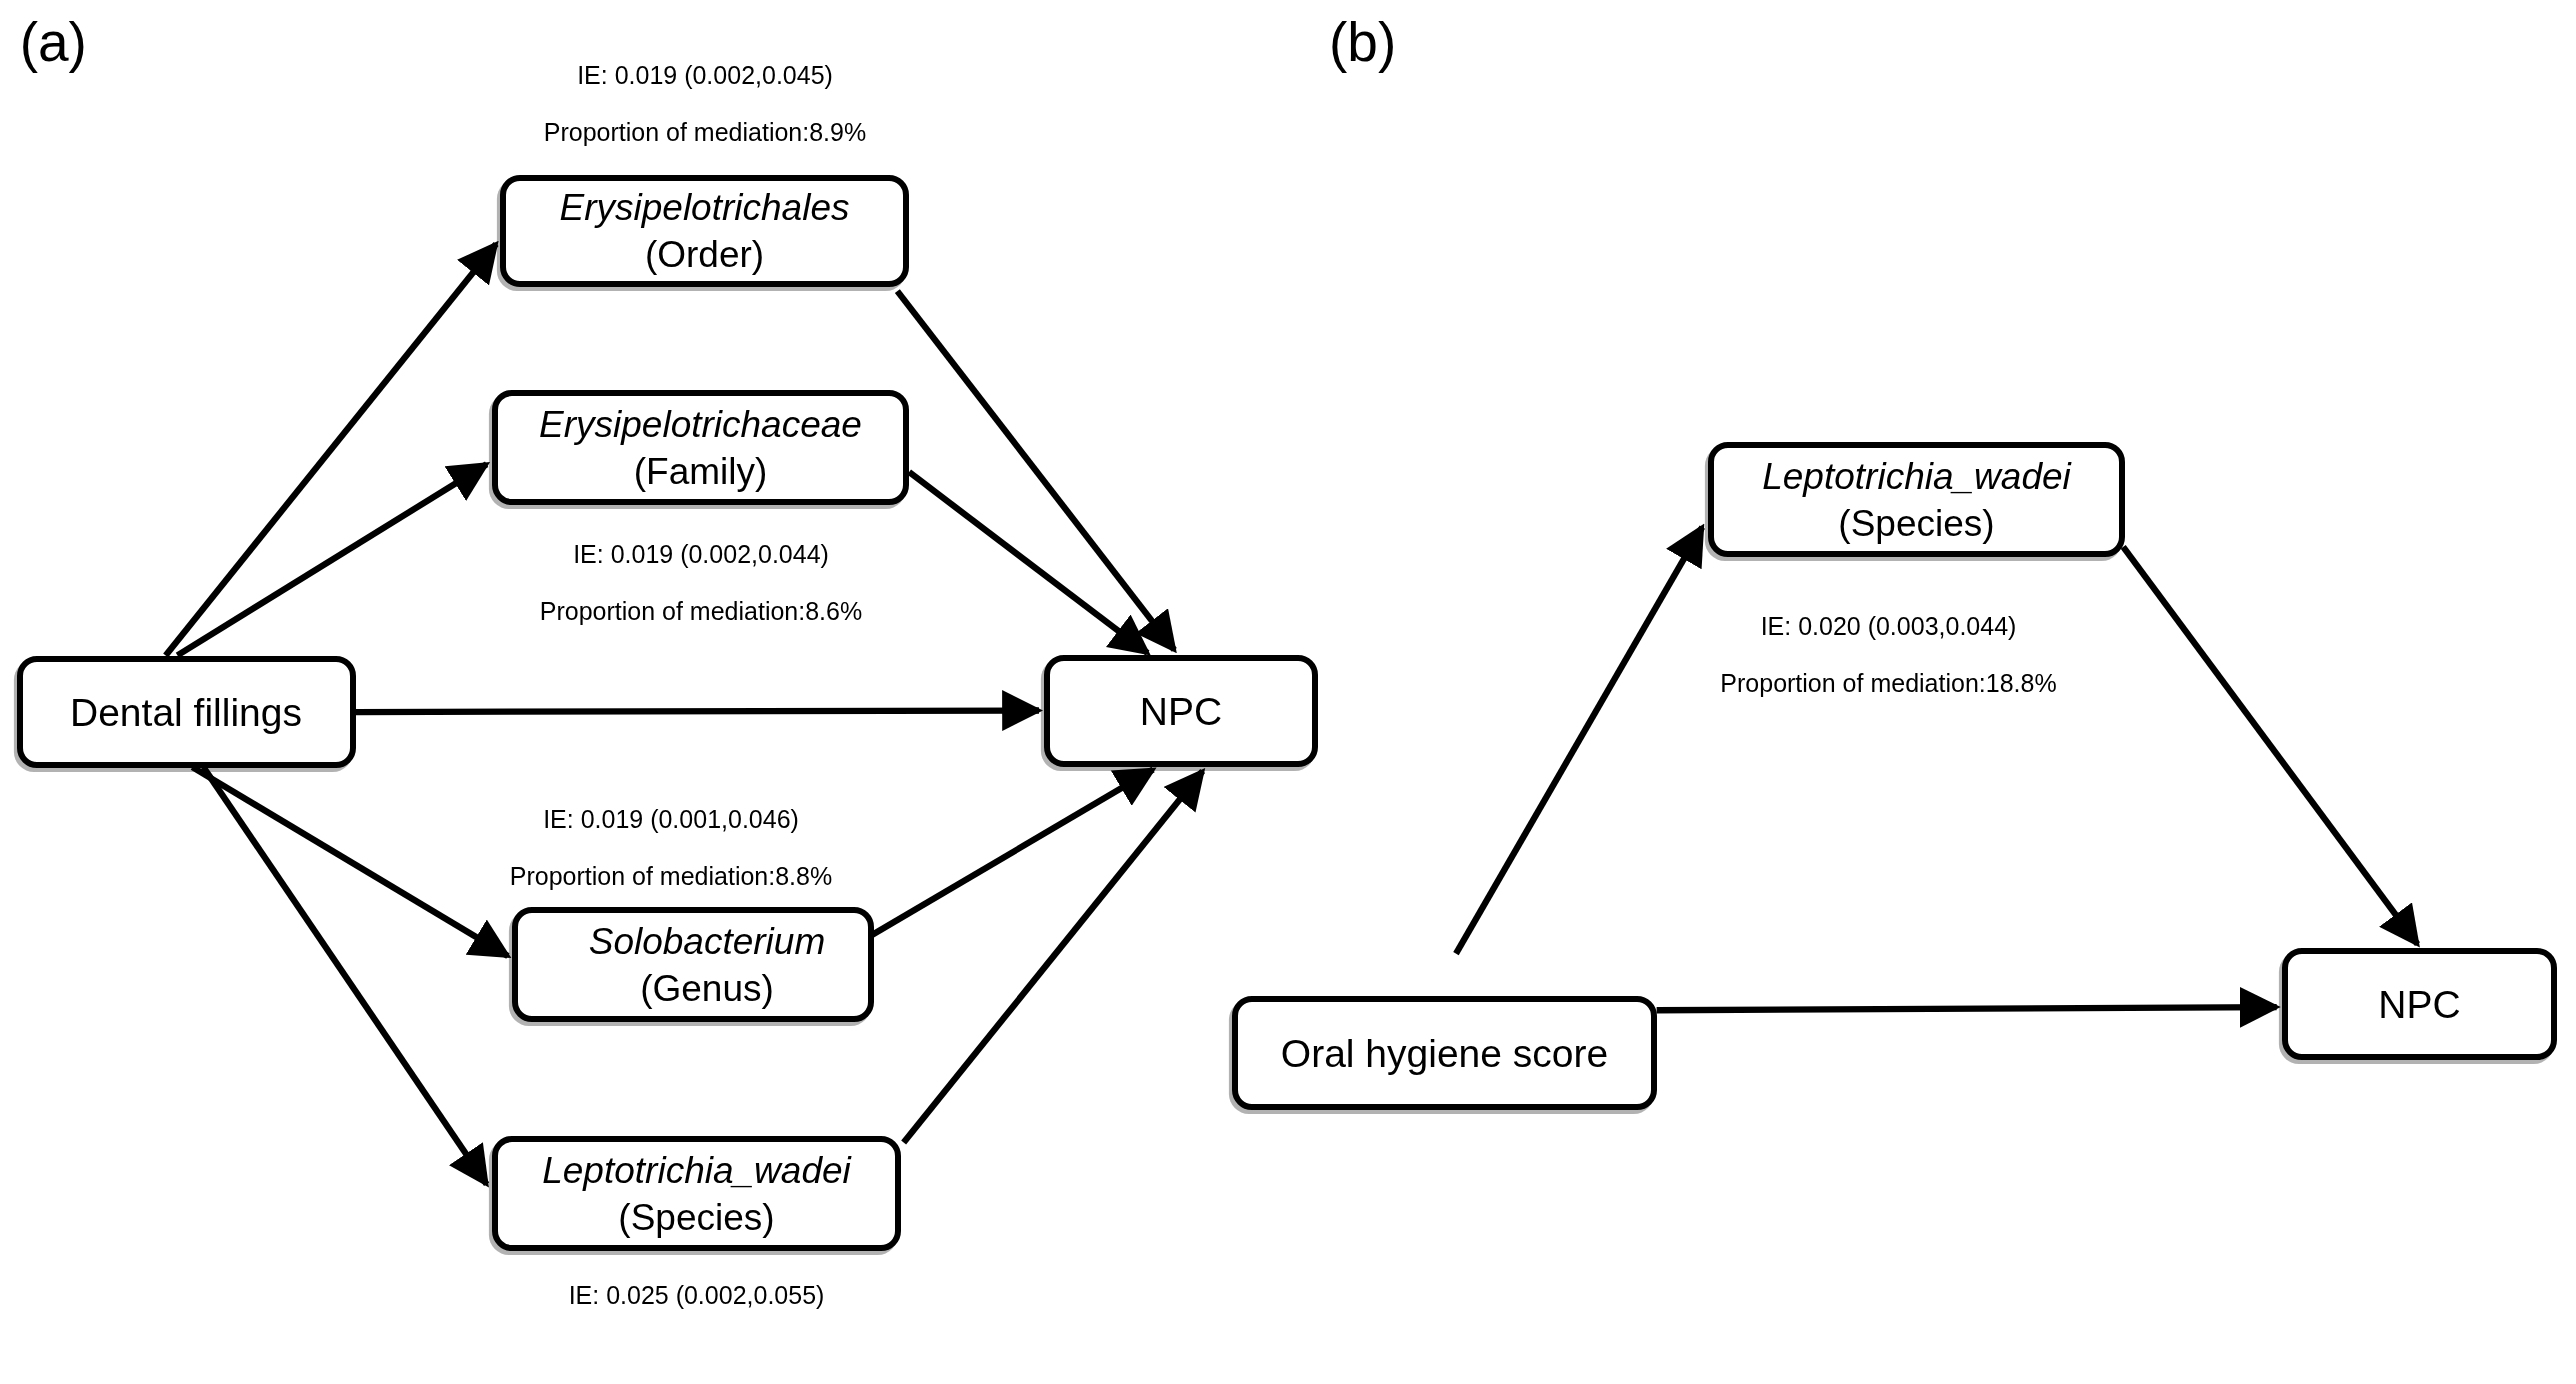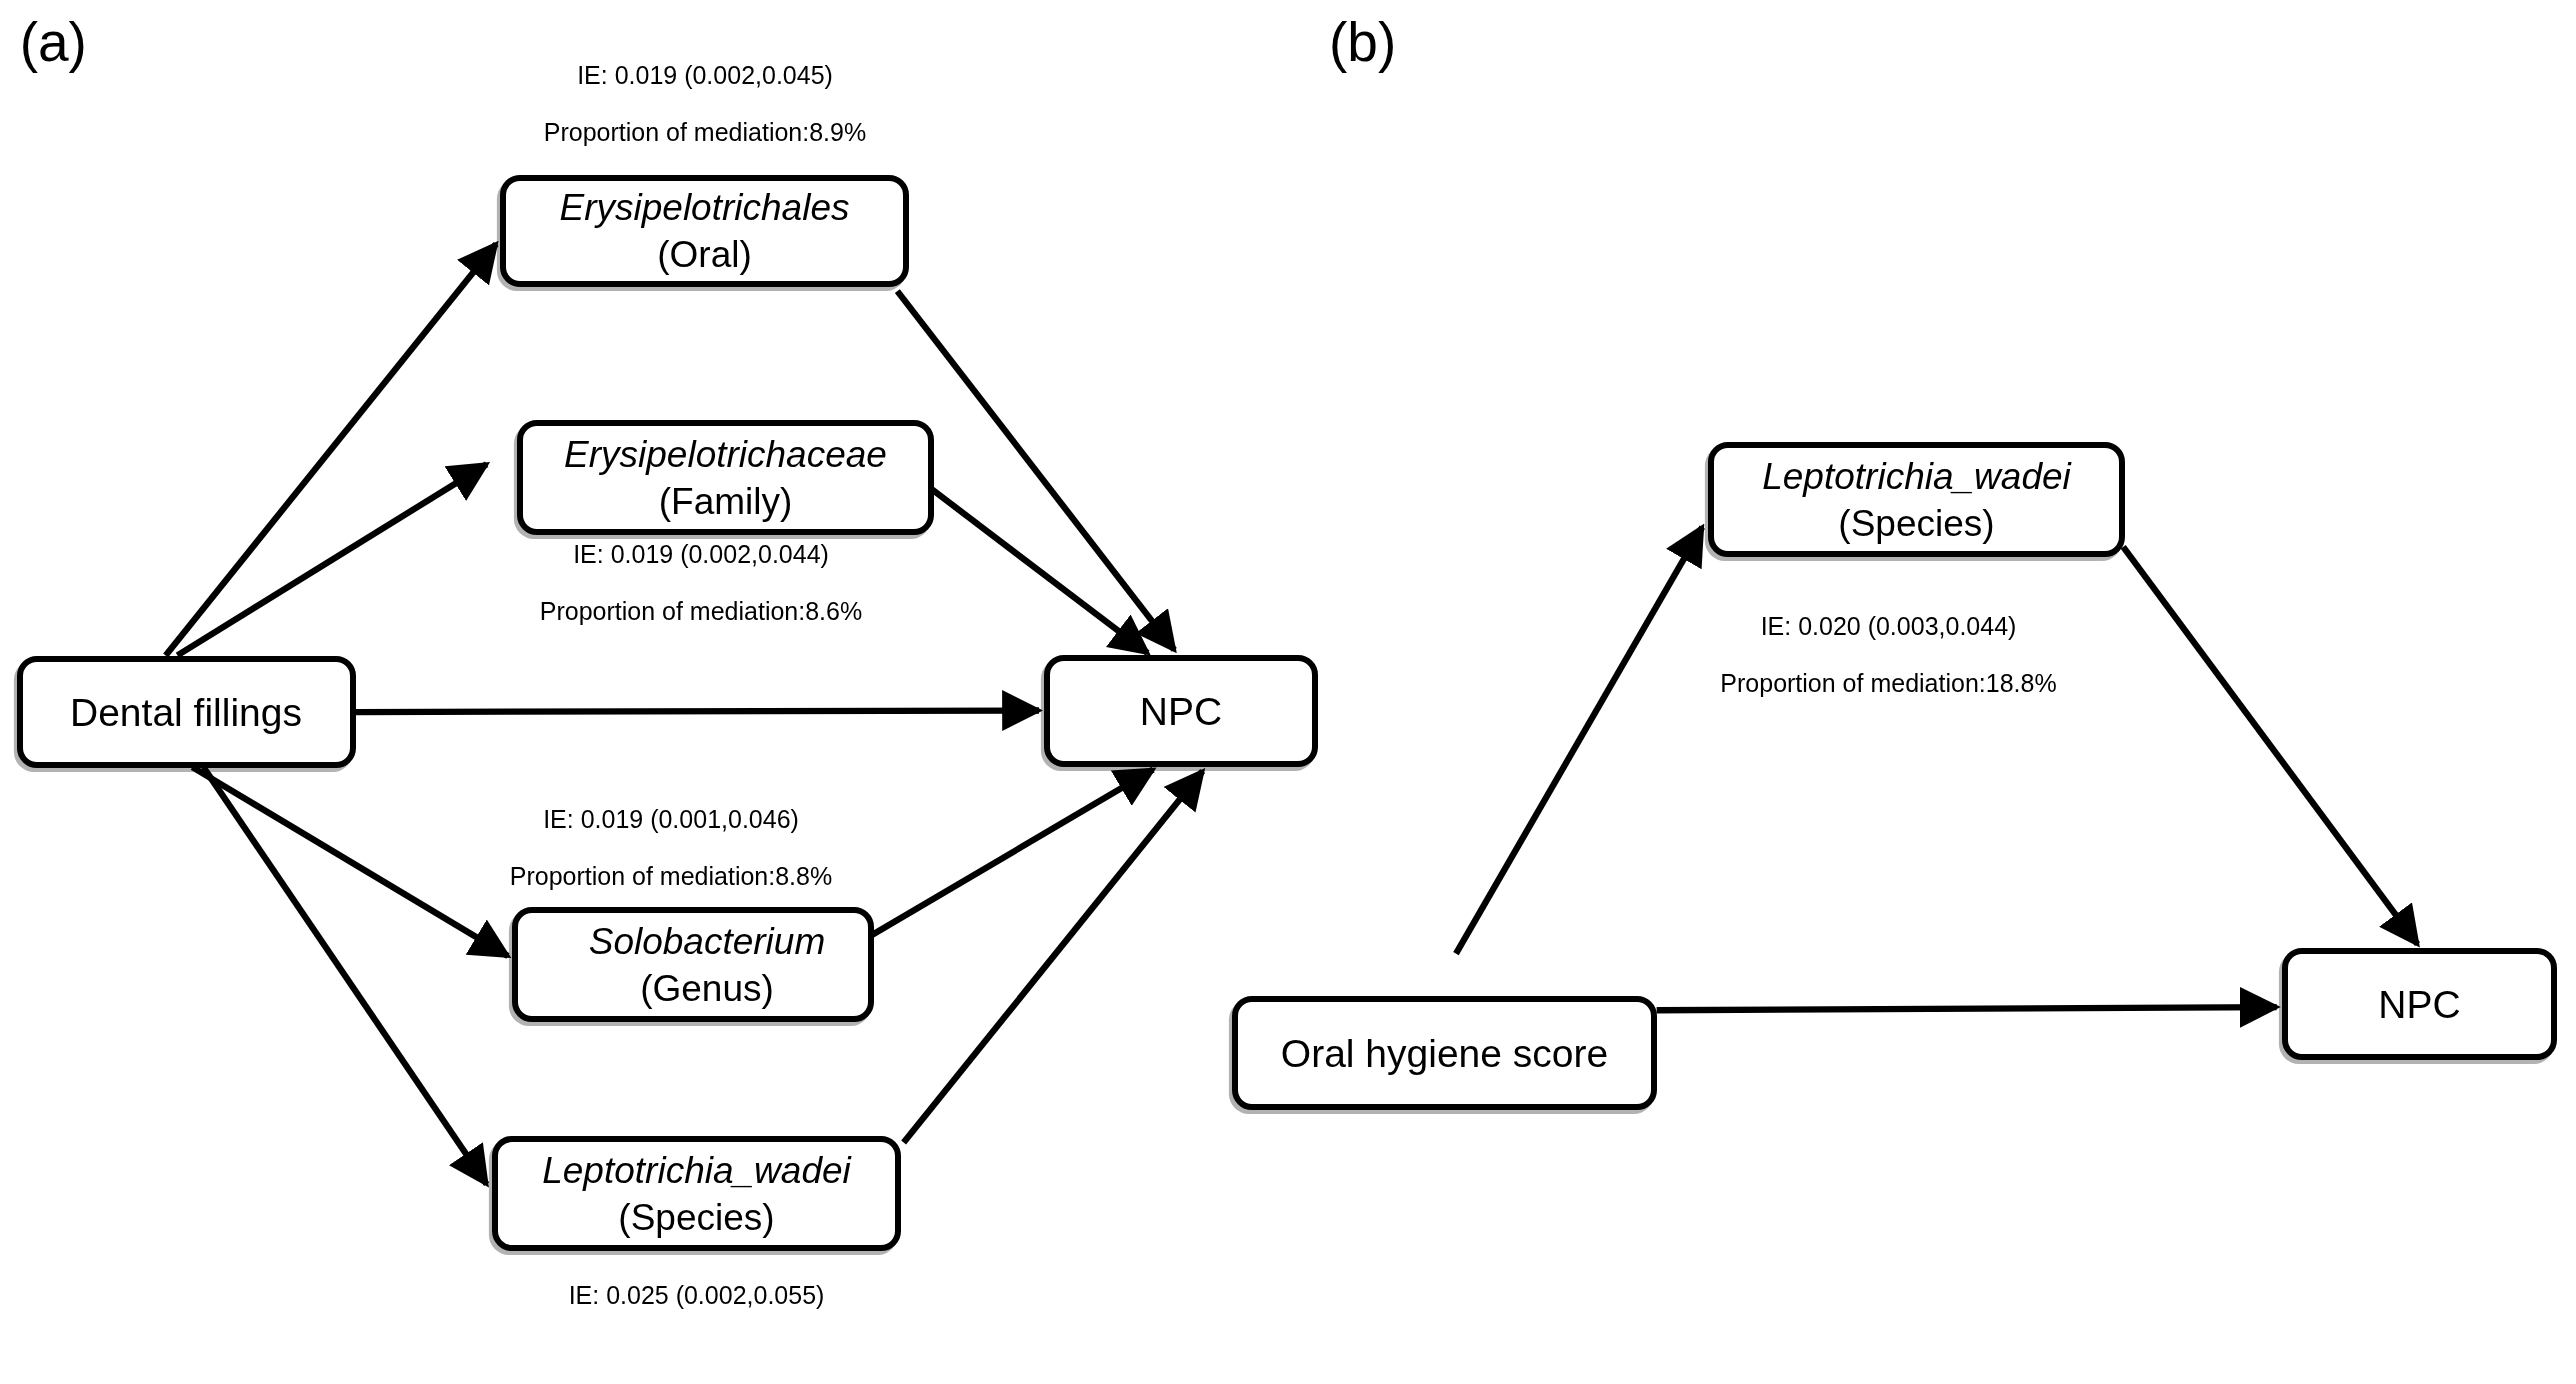--- a/index.html
+++ b/index.html
@@ -44,21 +44,21 @@
   .panel-label {
     position: absolute;
     font-size: 55px;
     line-height: 66px;
   }
 
   
   .label-a        { left: 19.7px;   top: 9.4px; }
   .stat-order     { left: 390px;  top: 47px;   width: 630px; }
   .box-order      { left: 500px;  top: 175px;  width: 409px; height: 112px; }
-  .box-family     { left: 492px;  top: 420px;  width: 417px; height: 115px; margin-left: 25px; }
+  .box-family     { left: 492px;  top: 390px;  width: 417px; height: 115px; }
   .stat-family    { left: 386px;  top: 526px;  width: 630px; text-align: center; }
   .box-dental     { left: 16.5px;   top: 656px;  width: 339px; height: 112px; text-align: right; }
   .box-npc-a      { left: 1044px; top: 655px;  width: 274px; height: 112px; }
   .stat-genus     { left: 356px;  top: 791px; width: 630px; }
   .box-genus      { left: 512px;  top: 907px; width: 362px; height: 115px; padding-left: 28px; }
   .box-species-a  { left: 492px;  top: 1136px; width: 409px; height: 115px; }
   .stat-species-a { left: 366px;  top: 1267px; width: 661px; }
 
   
   .label-b        { left: 1329px; top: 9.4px; }
@@ -98,21 +98,21 @@
 
   <div class="panel-label label-a">(a)</div>
 
   <div class="stat stat-order">
     <div>IE: 0.019 (0.002,0.045)</div>
     <div>Proportion of mediation:8.9%</div>
   </div>
 
   <div class="node box-order">
     <span class="taxon">Erysipelotrichales</span>
-    <span class="rank">(Oral)</span>
+    <span class="rank">(Order)</span>
   </div>
 
   <div class="node box-family">
     <span class="taxon">Erysipelotrichaceae</span>
     <span class="rank">(Family)</span>
   </div>
 
   <div class="stat stat-family">
     <div>IE: 0.019 (0.002,0.044)</div>
     <div>Proportion of mediation:8.6%</div>

